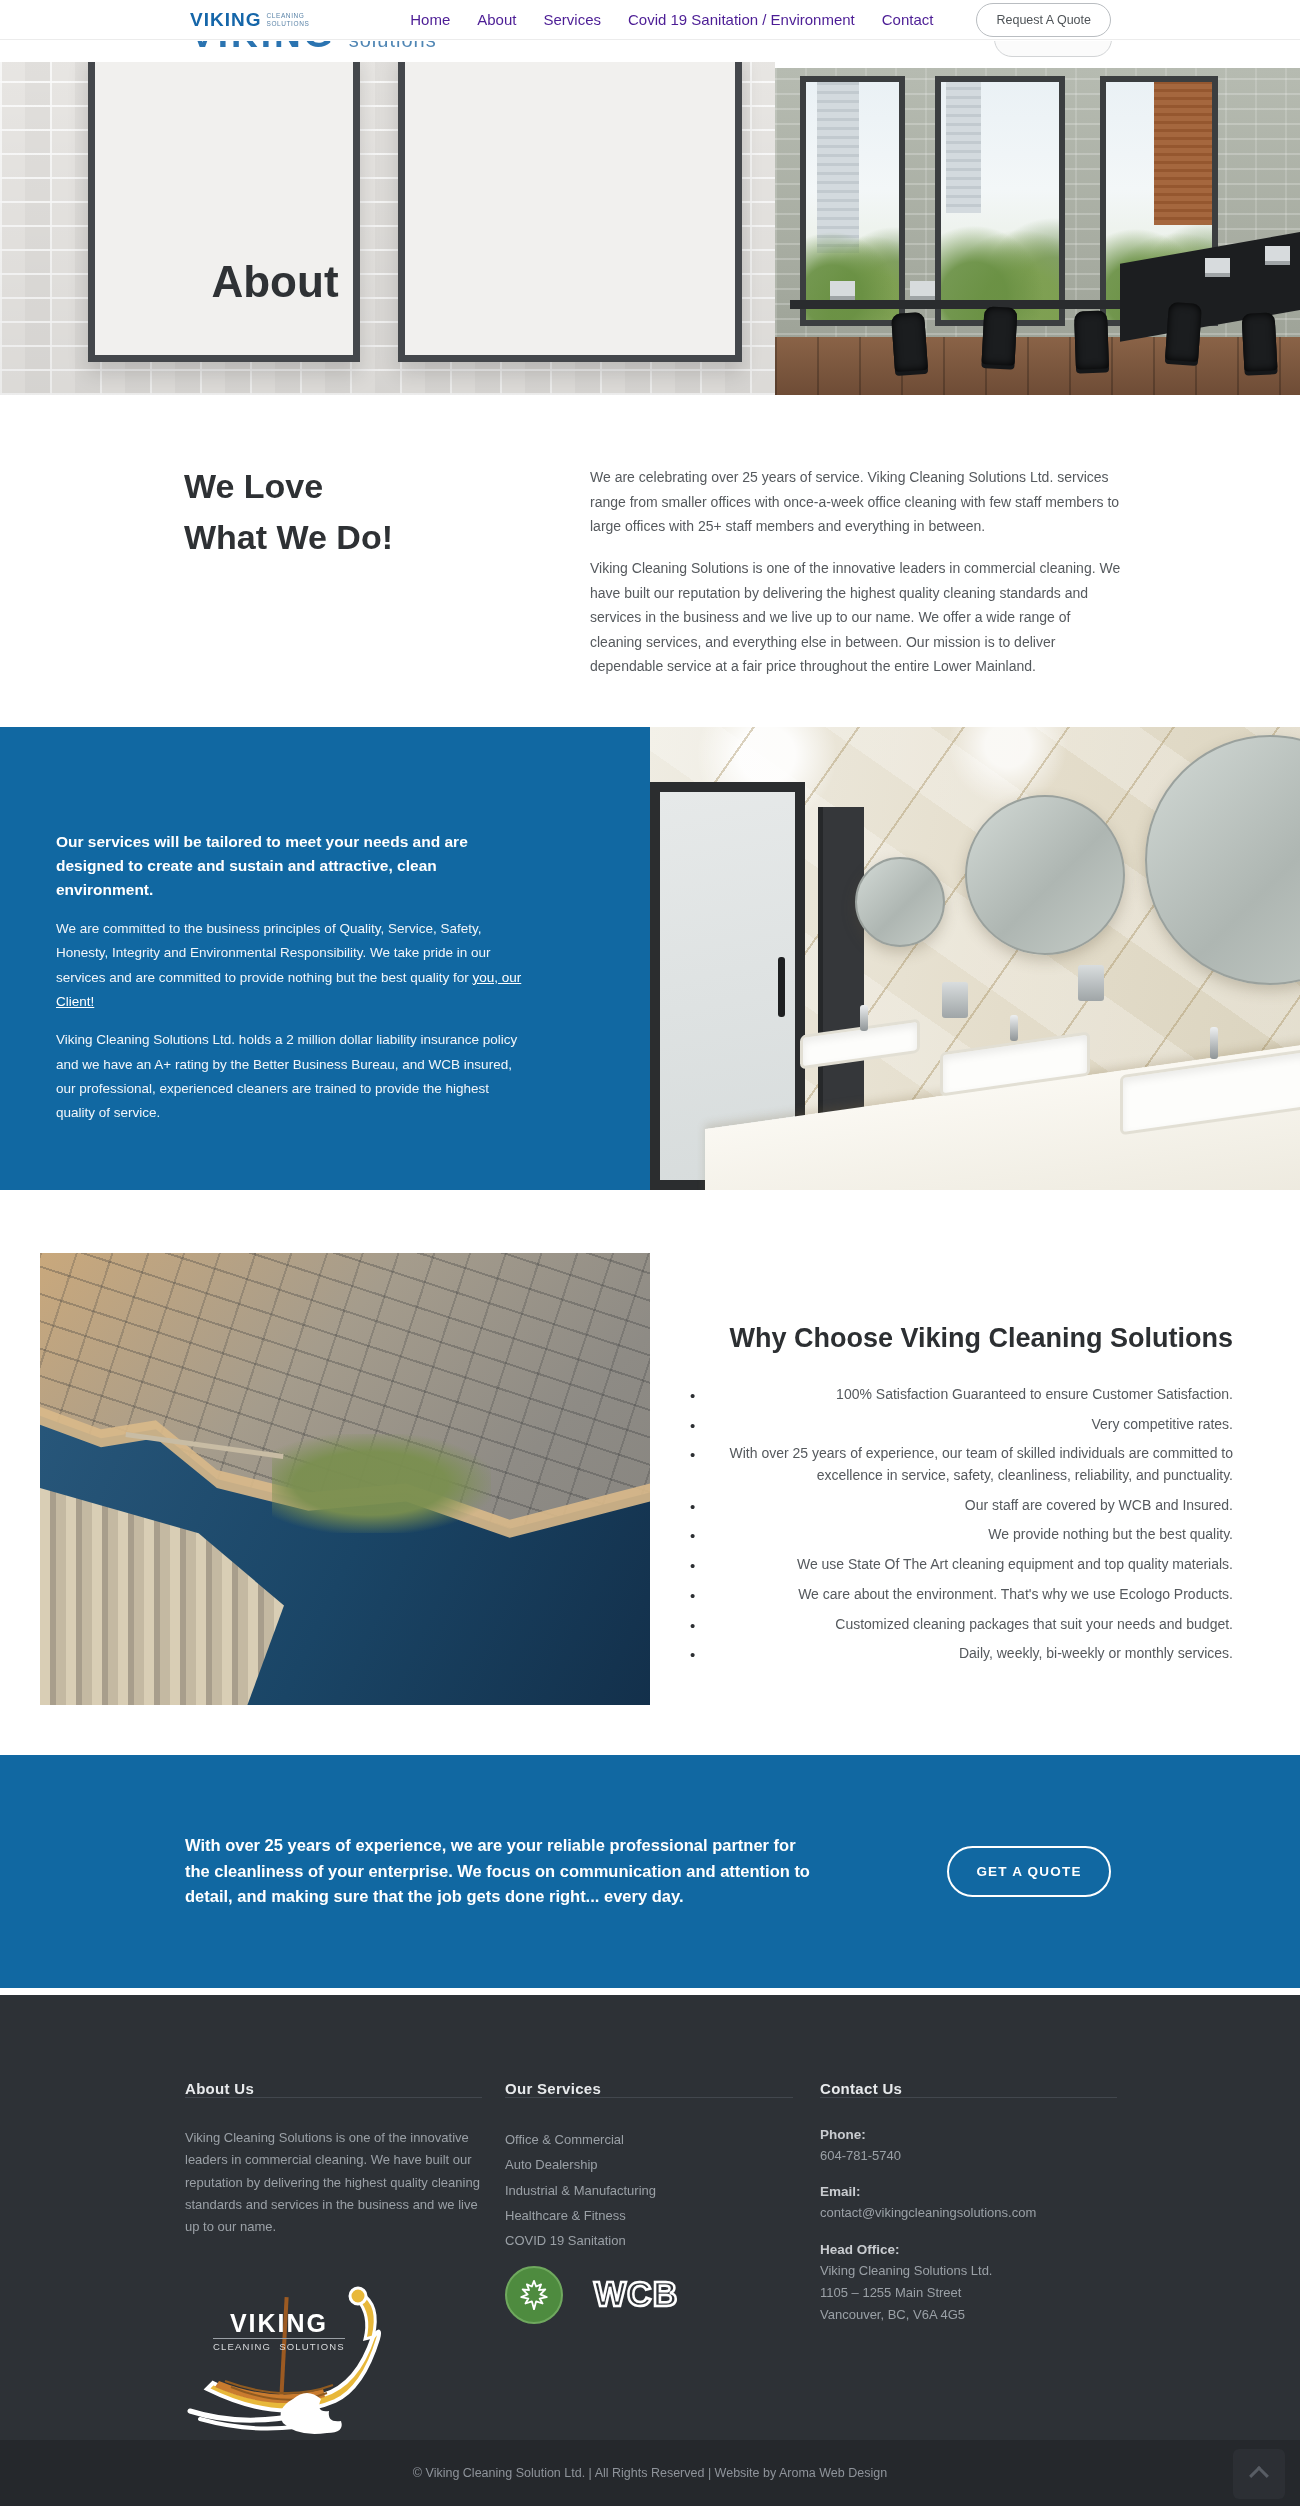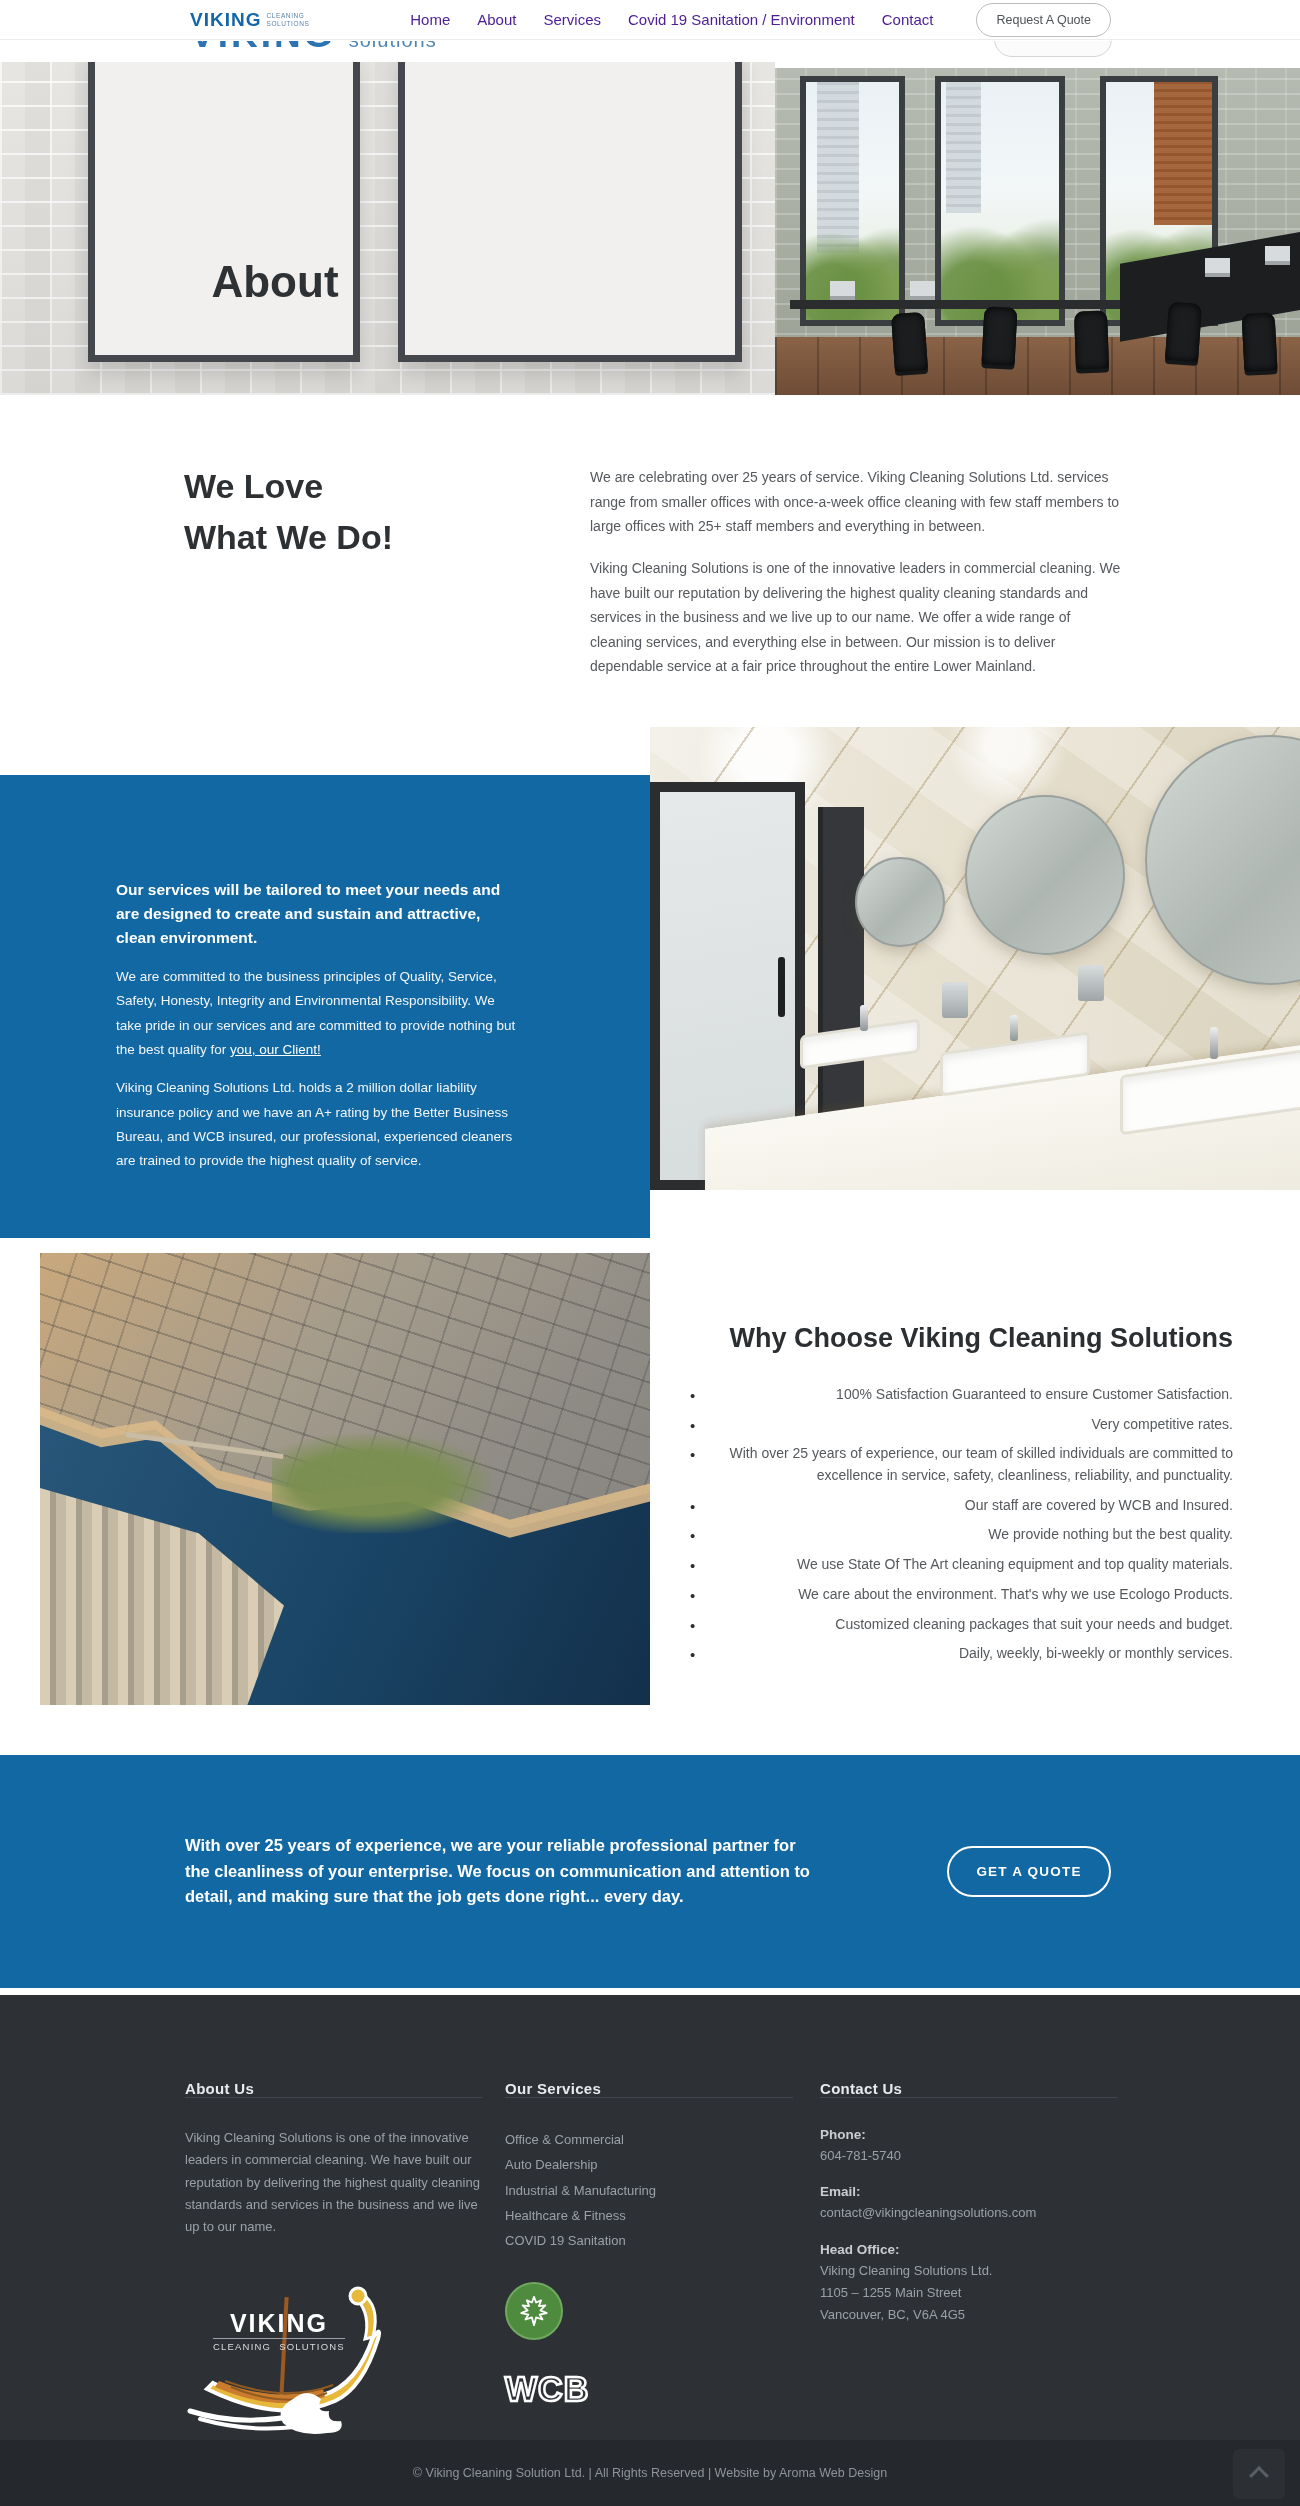--- a/index.html
+++ b/index.html
@@ -66,21 +66,21 @@
 
   
   .intro { position:absolute; top:395px; left:0; width:1300px; height:332px; background:#fff;text-decoration:underline; }
   .intro-heading { position:absolute; left:184px; top:66px; font-size:34px; font-weight:700; line-height:1.5;
                    color:#2E3134; white-space:pre-line; }
   .intro-copy { position:absolute; left:590px; top:70px; width:535px; }
   .intro-copy p { font-size:14px; line-height:1.76; color:#55595D; margin-bottom:17px; }
 
   
   .split { position:absolute; top:727px; left:0; width:1300px; height:463px; display:flex; }
-  .blue-panel { width:650px; height:463px; background:#1168A2; padding:103px 128px 0 116px;margin-top:48px; }
+  .blue-panel { width:650px; height:463px; background:#1168A2; padding:103px 128px 0 56px; }
   .blue-panel h3 { color:#fff; font-size:15.5px; font-weight:700; line-height:1.55; margin-bottom:15px; }
   .blue-panel p { color:#F2F6FA; font-size:13.5px; line-height:1.8; margin-bottom:14px; }
   .blue-panel a { color:#fff; text-decoration:underline; cursor:pointer; }
 
   .bath { position:relative; width:650px; height:463px; overflow:hidden;
     background:
       repeating-linear-gradient(125deg, rgba(0,0,0,0) 0 84px, rgba(165,143,96,.4) 84px 86px),
       repeating-linear-gradient(35deg, rgba(255,255,255,.25) 0 60px, rgba(0,0,0,0) 60px 120px),
       radial-gradient(circle at 18% 6%, rgba(255,255,255,.9) 0 28px, rgba(0,0,0,0) 70px),
       radial-gradient(circle at 55% 4%, rgba(255,255,255,.8) 0 22px, rgba(0,0,0,0) 60px),
@@ -150,21 +150,21 @@
   .fcol p, .fcol li { color:#9AA0A6; font-size:13px; line-height:1.72; }
   .fcol ul { list-style:none; }
   .fcol li { line-height:1.95; cursor:pointer; }
   .flabel { color:#C9CCD0; font-size:13.5px; font-weight:700; margin-top:17px; margin-bottom:3px; }
   .flabel.first { margin-top:0; }
 
   .ship { position:relative; margin-top:30px; width:200px; height:180px; }
   .ship-text { position:absolute; left:28px; top:40px; text-align:center; z-index:2; }
   .ship-title { color:#FFF; font-size:25px; font-weight:800; letter-spacing:2px; }
   .ship-sub { color:#D8DADC; font-size:9.5px; letter-spacing:1.2px; border-top:1px solid #9aa0a6; padding-top:2px; display:flex; gap:8px; }
-  .badges { display:flex; align-items:flex-start; gap:21px; margin-top:28px;flex-direction:column; }
+  .badges { display:flex; align-items:flex-start; gap:31px; margin-top:12px; }
   .ecologo { width:58px; height:58px; border-radius:50%; background:#4E8B3F; border:2px solid #6FA85E;
              display:flex; align-items:center; justify-content:center; }
   .wcb { color:rgba(0,0,0,0); -webkit-text-stroke:2.5px #fff; font-size:34px; font-weight:900; letter-spacing:1px;
          margin-top:8px; transform:scaleY(1.05); }
 
   
   .bbar { position:absolute; top:2440px; left:0; width:1300px; height:66px; background:#25282C;
           display:flex; align-items:center; justify-content:center; }
   .copy { color:#8E939A; font-size:12.5px; }
   .totop { position:absolute; right:15px; top:9px; width:52px; height:50px; background:#2C2F34; border:none;

